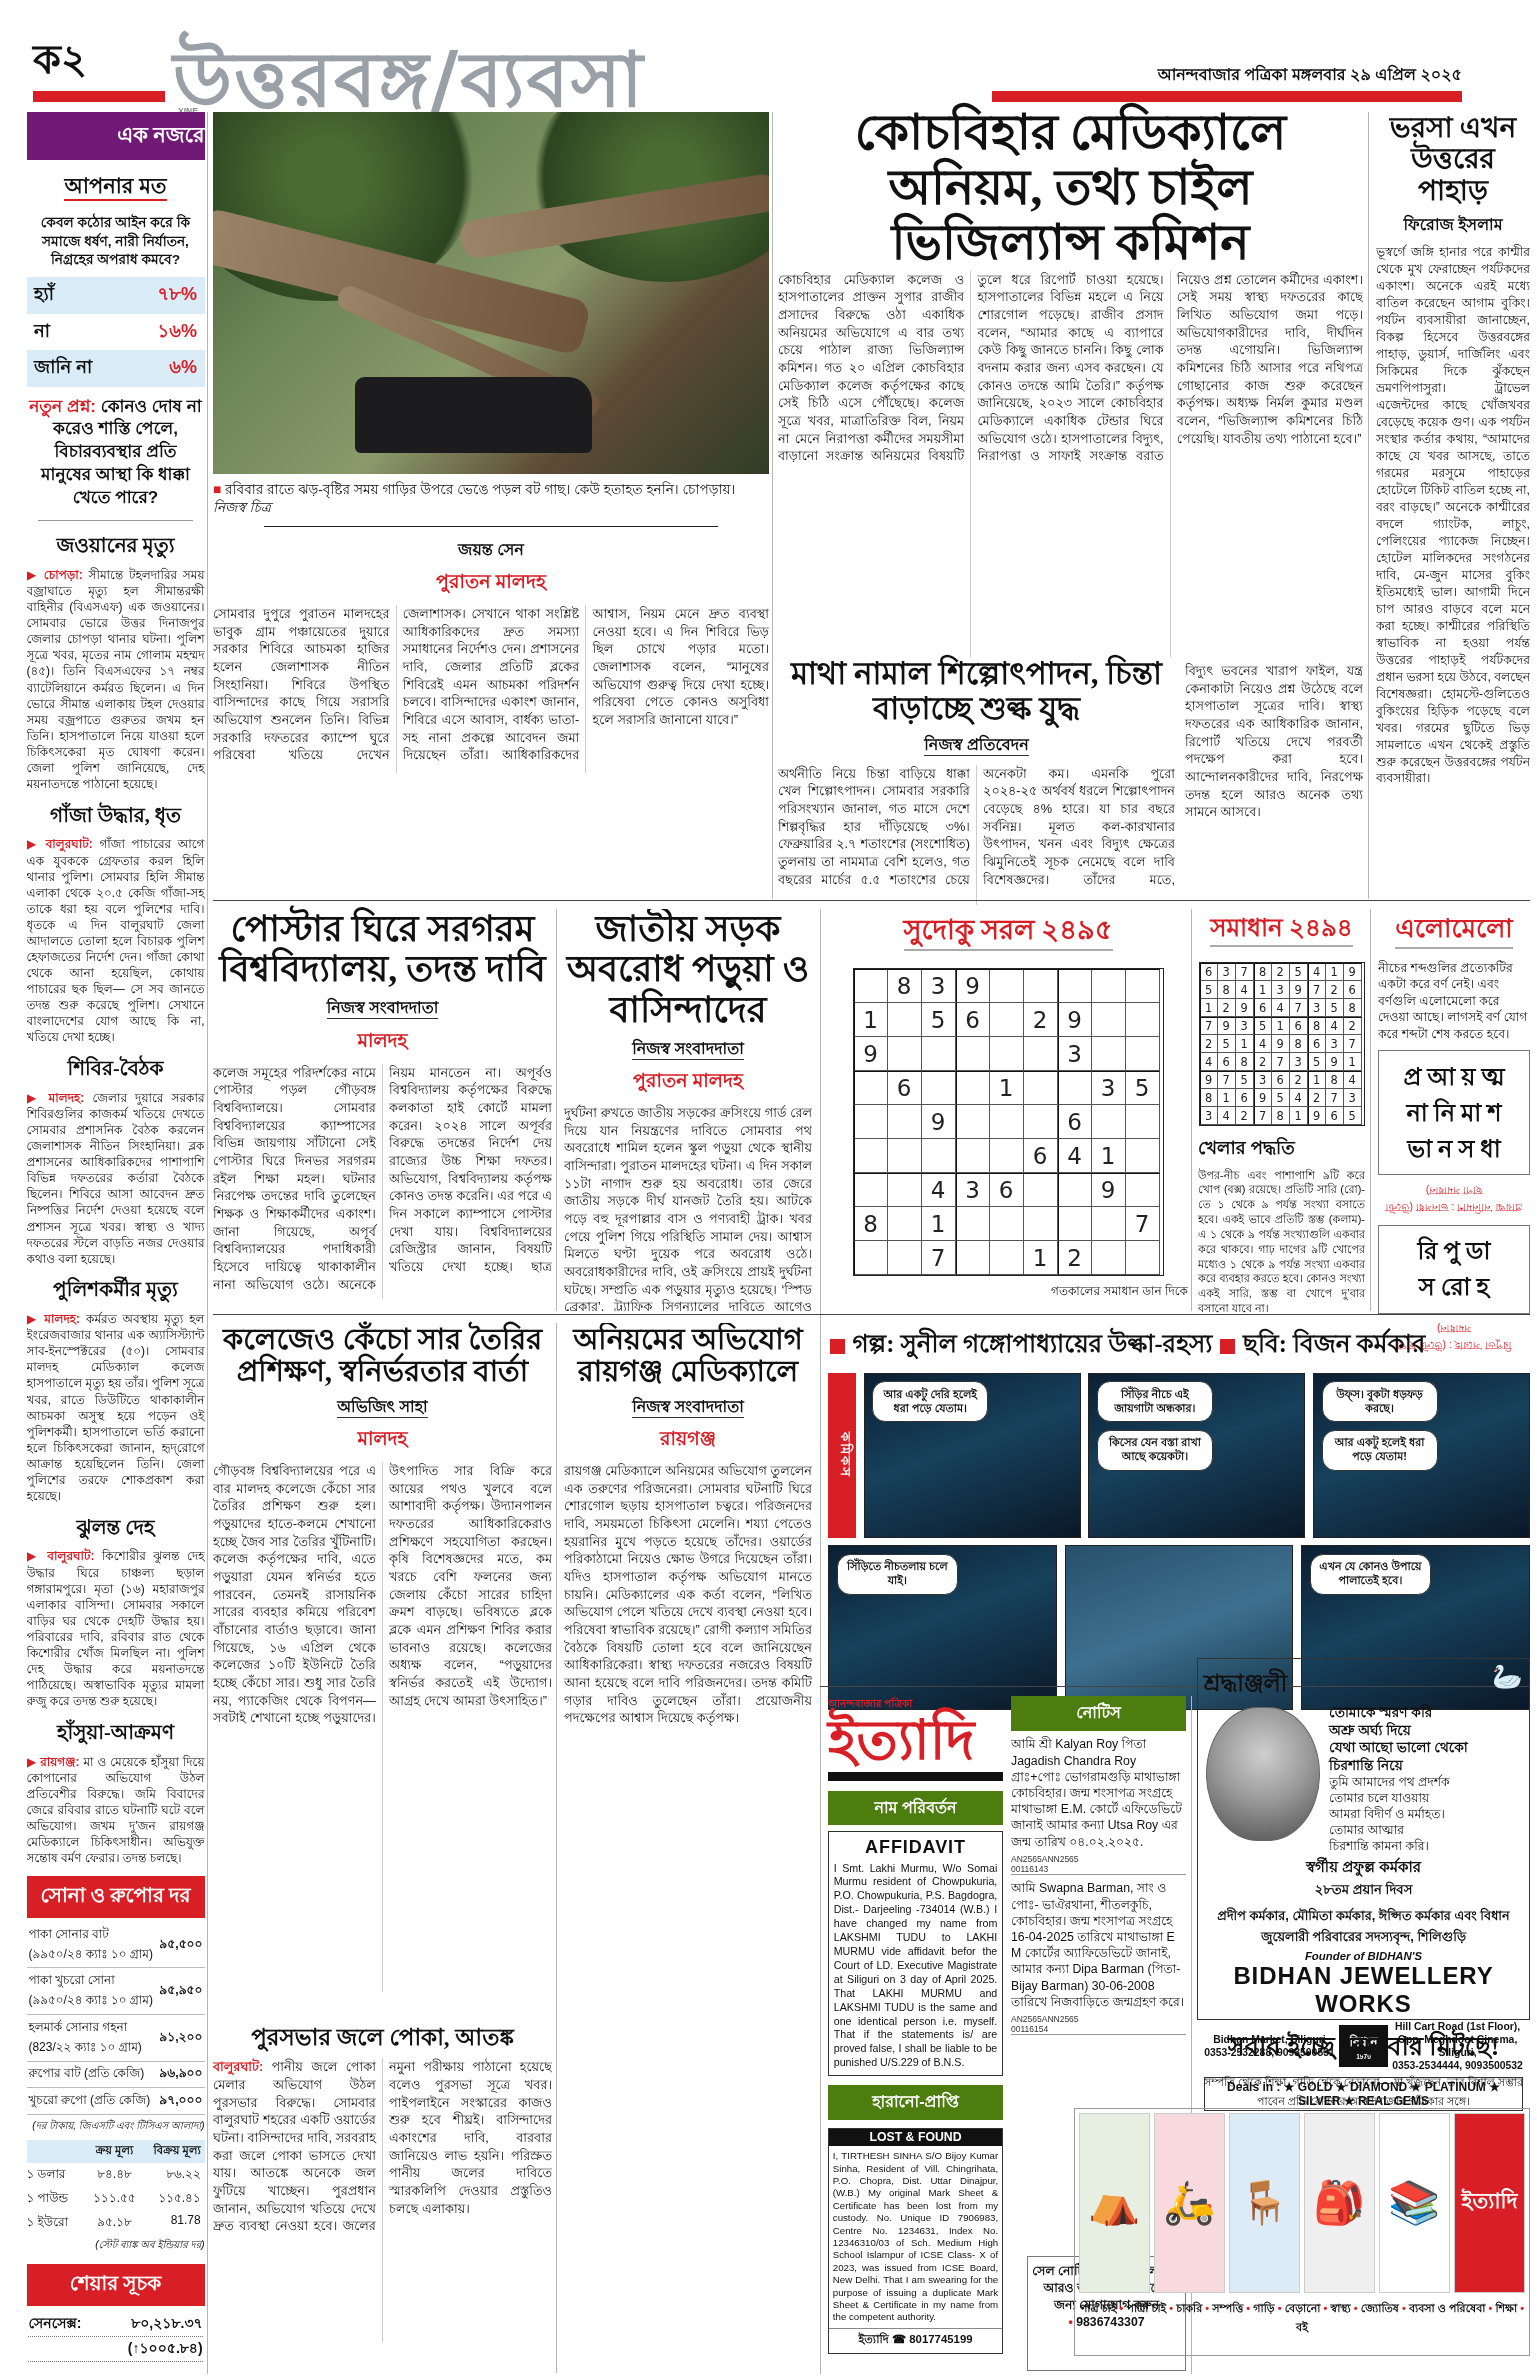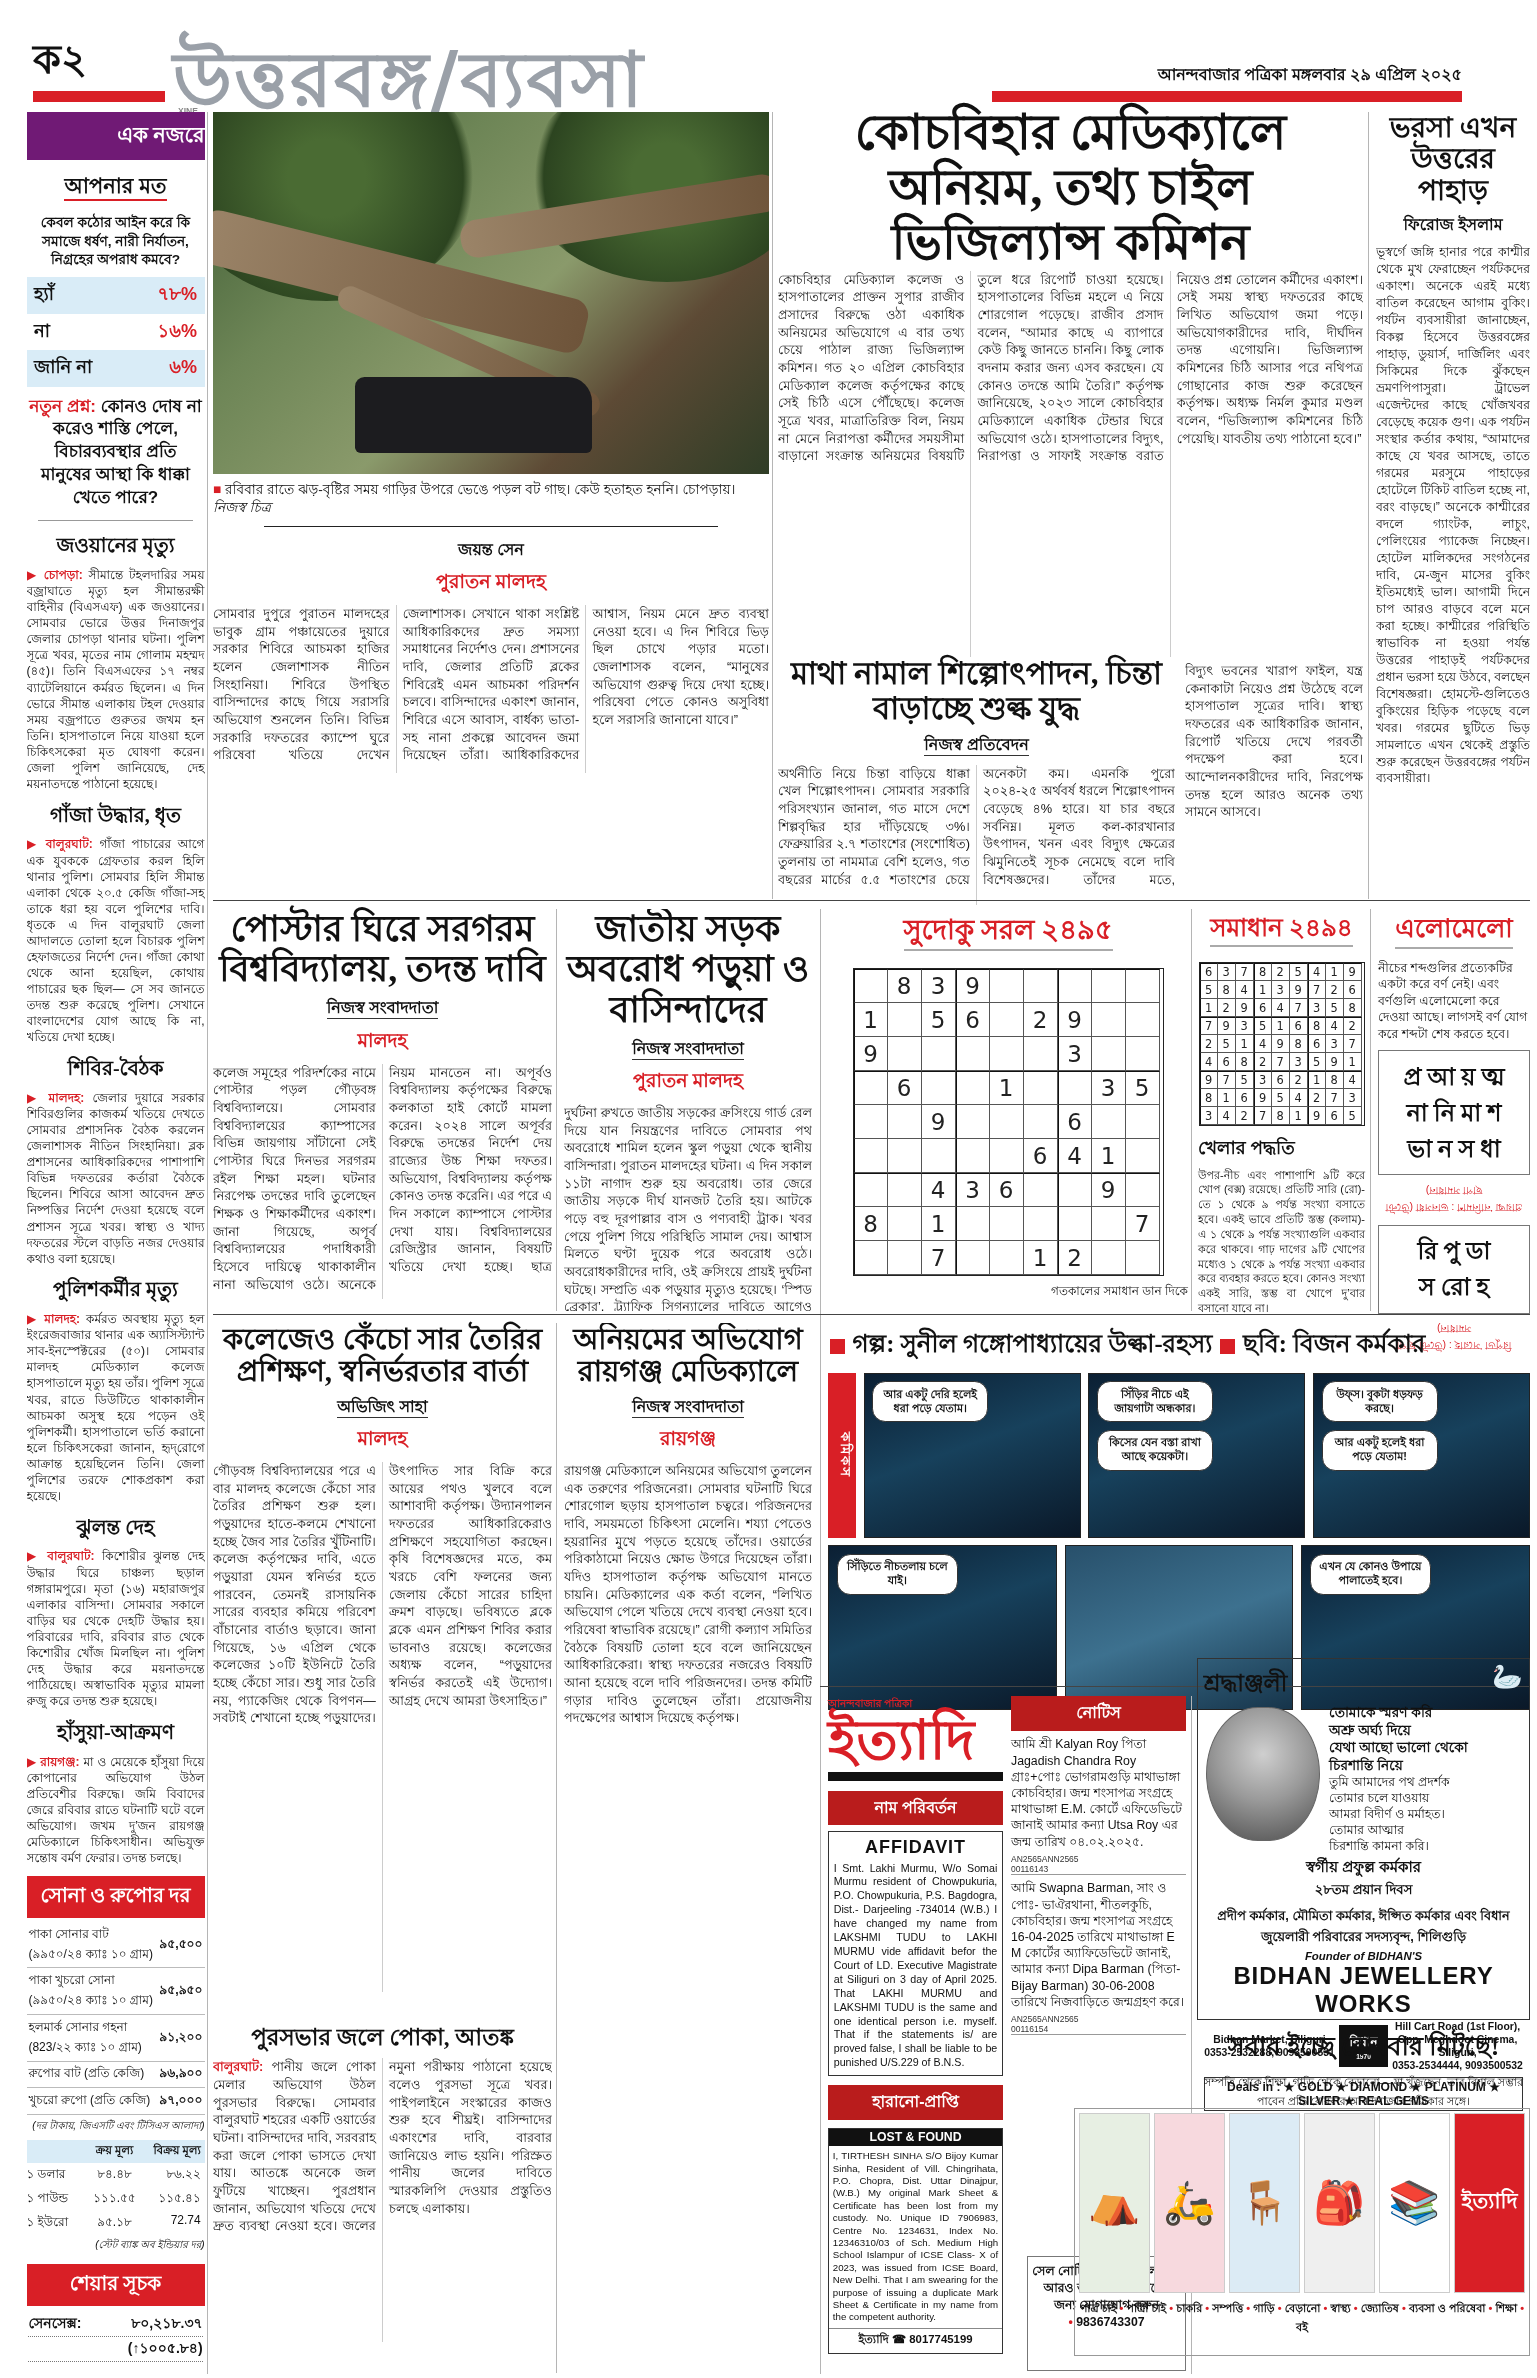--- a/index.html
+++ b/index.html
@@ -95,21 +95,21 @@
           font-size:13.2px;font-weight:bold;letter-spacing:1.9px;}
   .panel{flex:1;height:163px;background:linear-gradient(160deg,#0b1f33 0%,#17415c 45%,#0a1828 100%);
          border:0.9px solid #222;position:relative;overflow:hidden;}
   .panel.lite{background:linear-gradient(160deg,#28506b 0%,#3d718f 50%,#16344a 100%);}
   .bubble{position:relative;display:inline-block;background:#fff;border:0.9px solid #333;border-radius:13.2px;
           font-size:11px;font-weight:bold;padding:5.7px 7.6px;margin:7.6px 3.8px 0 7.6px;max-width:46%;line-height:1.25;text-align:center;}
   
   .ityadi-logo .abp{font-size:10.4px;font-weight:bold;color:#d91f26;}
   .ityadi-logo .big{font-size:55px;font-weight:bold;color:#d91f26;font-family:"Liberation Serif",serif;line-height:1;}
   .ityadi-logo .bar{height:9.5px;background:#111;margin-top:3.8px;}
-  .ad-redhead{background:#b91c1c;color:#fff;text-align:center;font-weight:bold;font-size:16px;padding:3.8px 0;margin:9.5px 0 5.7px;}
+  .ad-redhead{background:#4d7c0f;color:#fff;text-align:center;font-weight:bold;font-size:16px;padding:3.8px 0;margin:9.5px 0 5.7px;}
   .affbox{border:1.9px solid #333;padding:4.7px;}
   .affbox h4{margin:0 0 3.8px;text-align:center;font-size:18px;letter-spacing:0.9px;}
   .smalltxt{font-size:10.7px;line-height:1.3;text-align:justify;}
   .notice{font-size:12.3px;line-height:1.32;margin-bottom:3.8px;}
   .notice-ref{font-size:8.5px;color:#333;border-bottom:0.9px solid #999;margin-bottom:5.7px;display:flex;justify-content:space-between;flex-direction:column;}
   .lfbox{border:1.9px solid #333;margin-top:7.6px;}
   .lfbox .lfh{background:#111;color:#fff;text-align:center;font-weight:bold;font-size:12.3px;padding:1.9px 0;}
   .lfbox .lfb{padding:3.8px;font-size:9.7px;line-height:1.28;text-align:justify;}
   .lf-phone{font-weight:bold;font-size:11.4px;text-align:center;padding:2.8px 0;border-top:0.9px solid #888;}
   .obit{position:absolute;left:1197px;top:1658px;width:333px;height:362px;border:1.9px solid #333;padding:5.7px;box-sizing:border-box;}
@@ -252,21 +252,21 @@
           <span class="cur-c3">৮৬.২২</span>
         </div>
         <div class="cur-row">
           <span class="cur-c1">১ পাউন্ড</span>
           <span class="cur-c2">১১১.৫৫</span>
           <span class="cur-c3">১১৫.৪১</span>
         </div>
         <div class="cur-row">
           <span class="cur-c1">১ ইউরো</span>
           <span class="cur-c2">৯৫.১৮</span>
-          <span class="cur-c3">72.74</span>
+          <span class="cur-c3">81.78</span>
         </div>
       </div>
     <div class="tbl-note">(স্টেট ব্যাঙ্ক অব ইন্ডিয়ার দর)</div>
     <div class="red-banner">শেয়ার সূচক</div>
     <div>
         <div class="share-row">
           <div class="share-line">
             <span>সেনসেক্স:</span>
             <span>৮০,২১৮.৩৭</span>
           </div>

